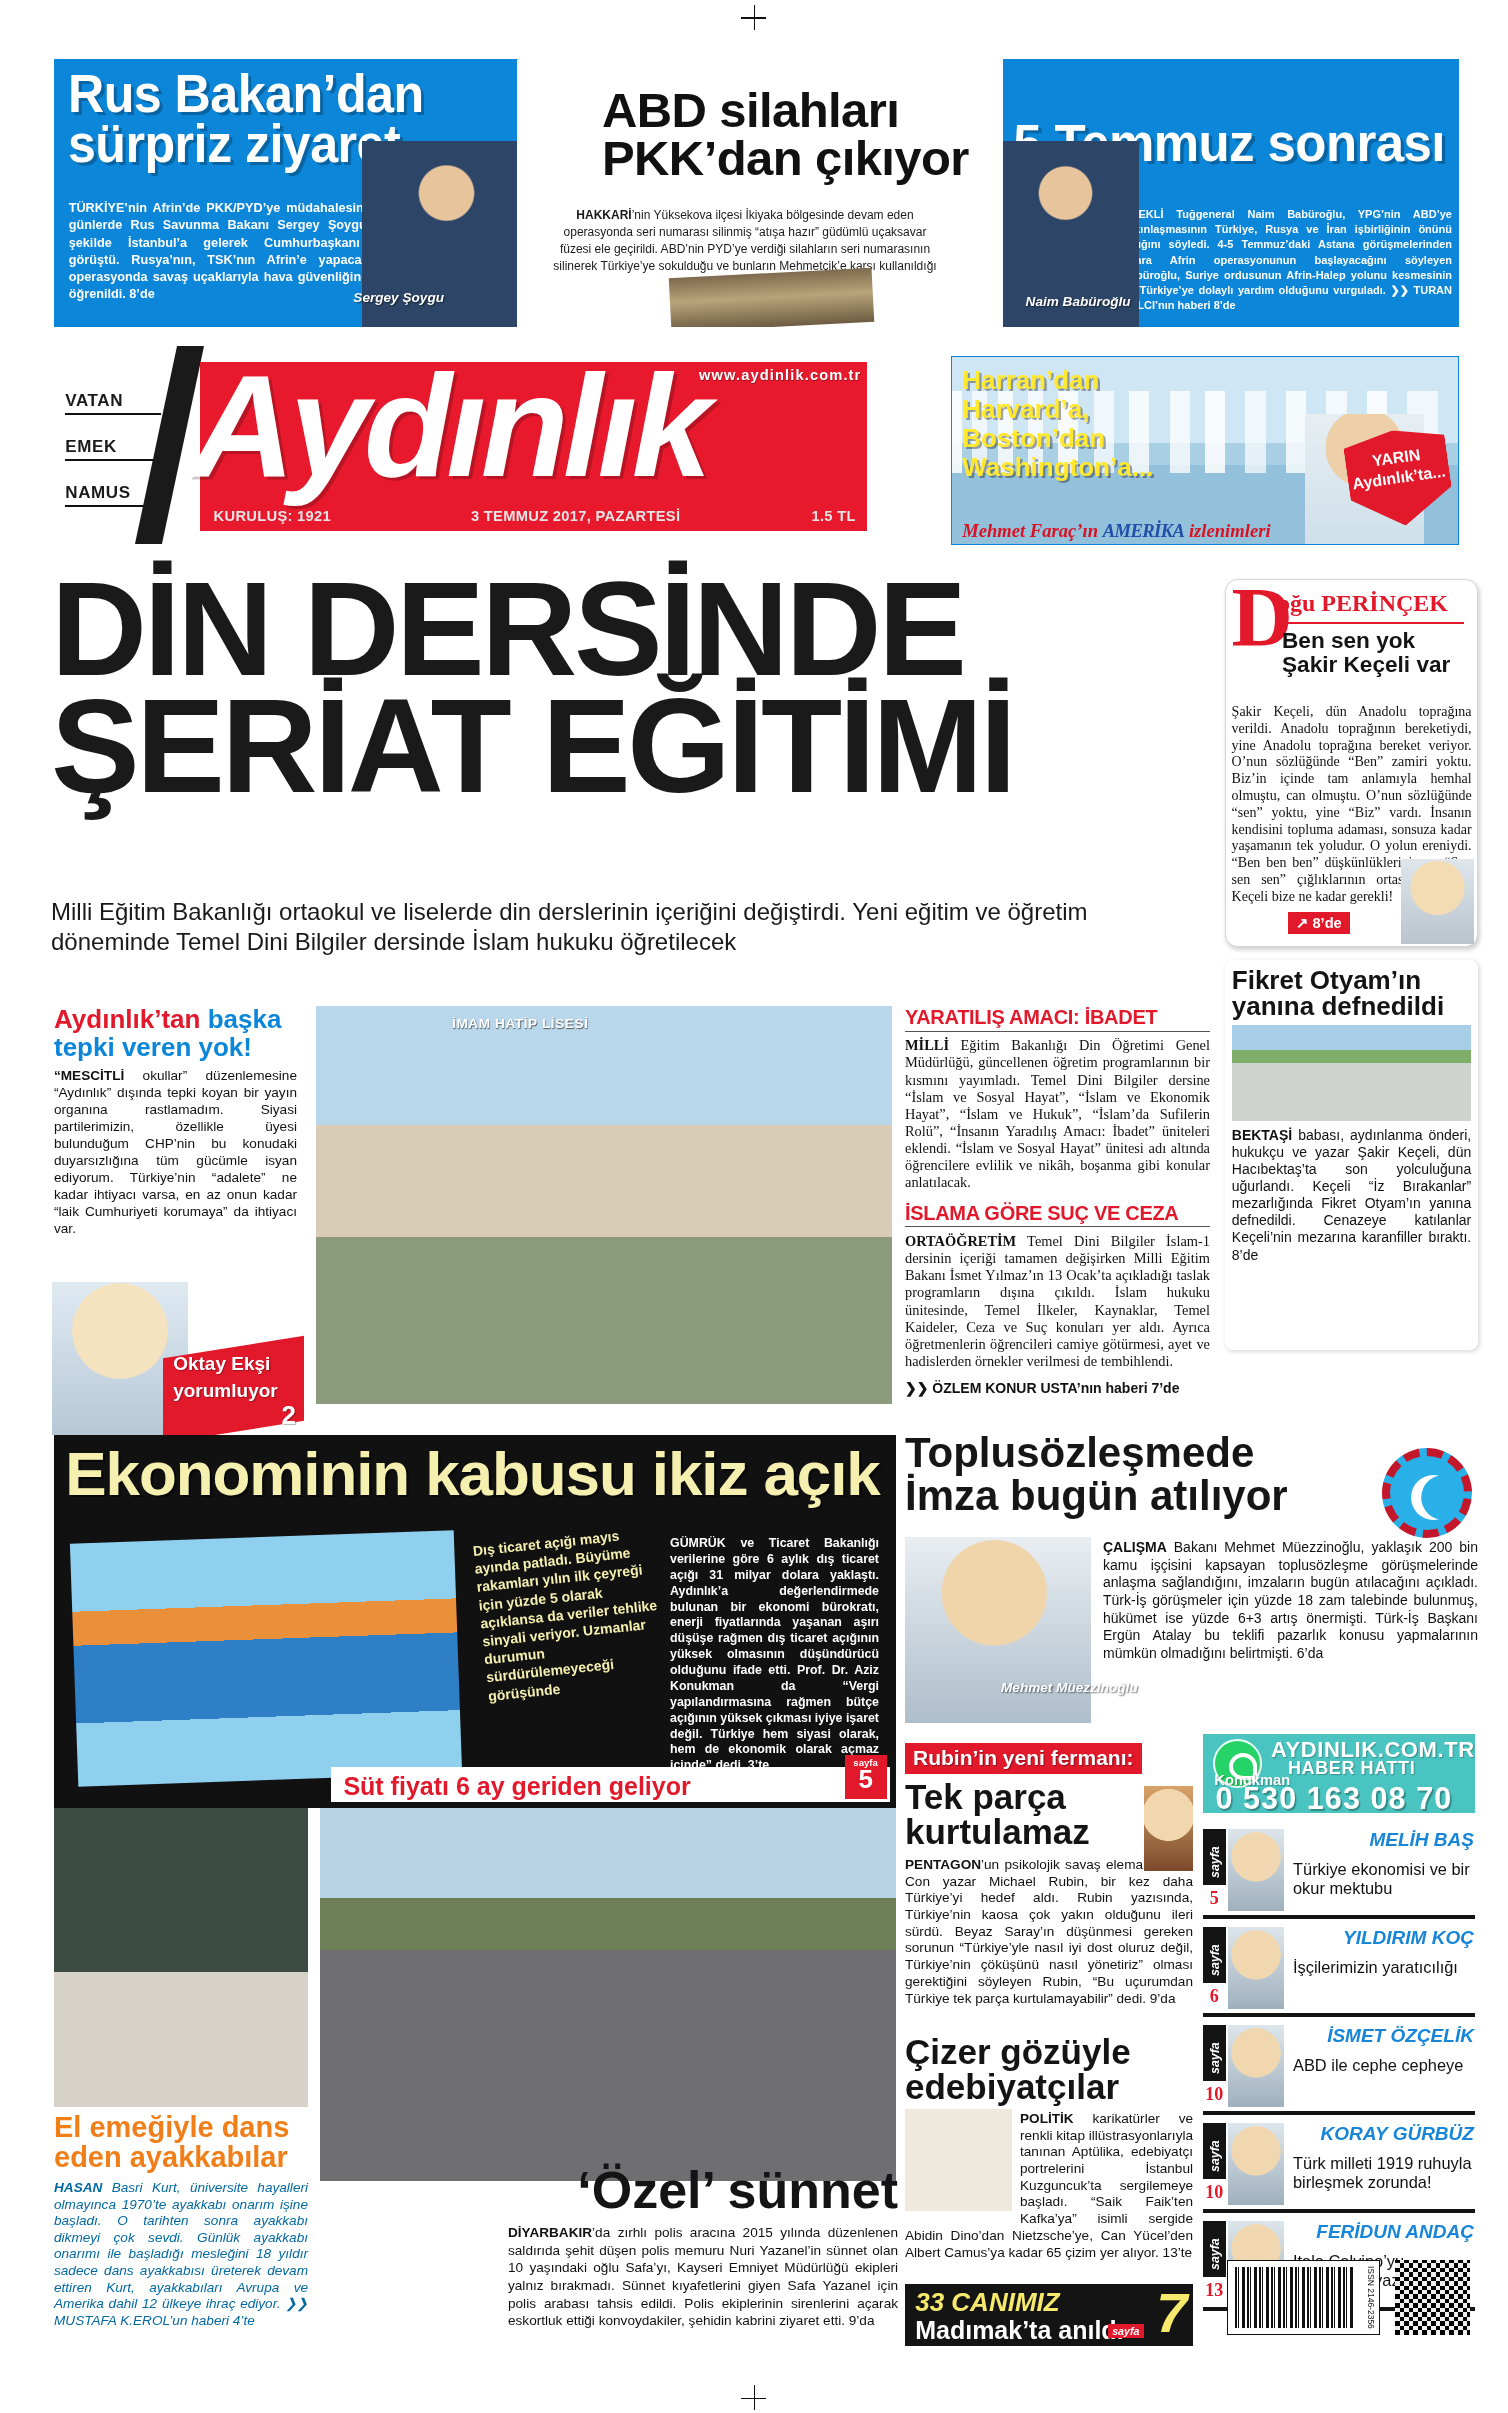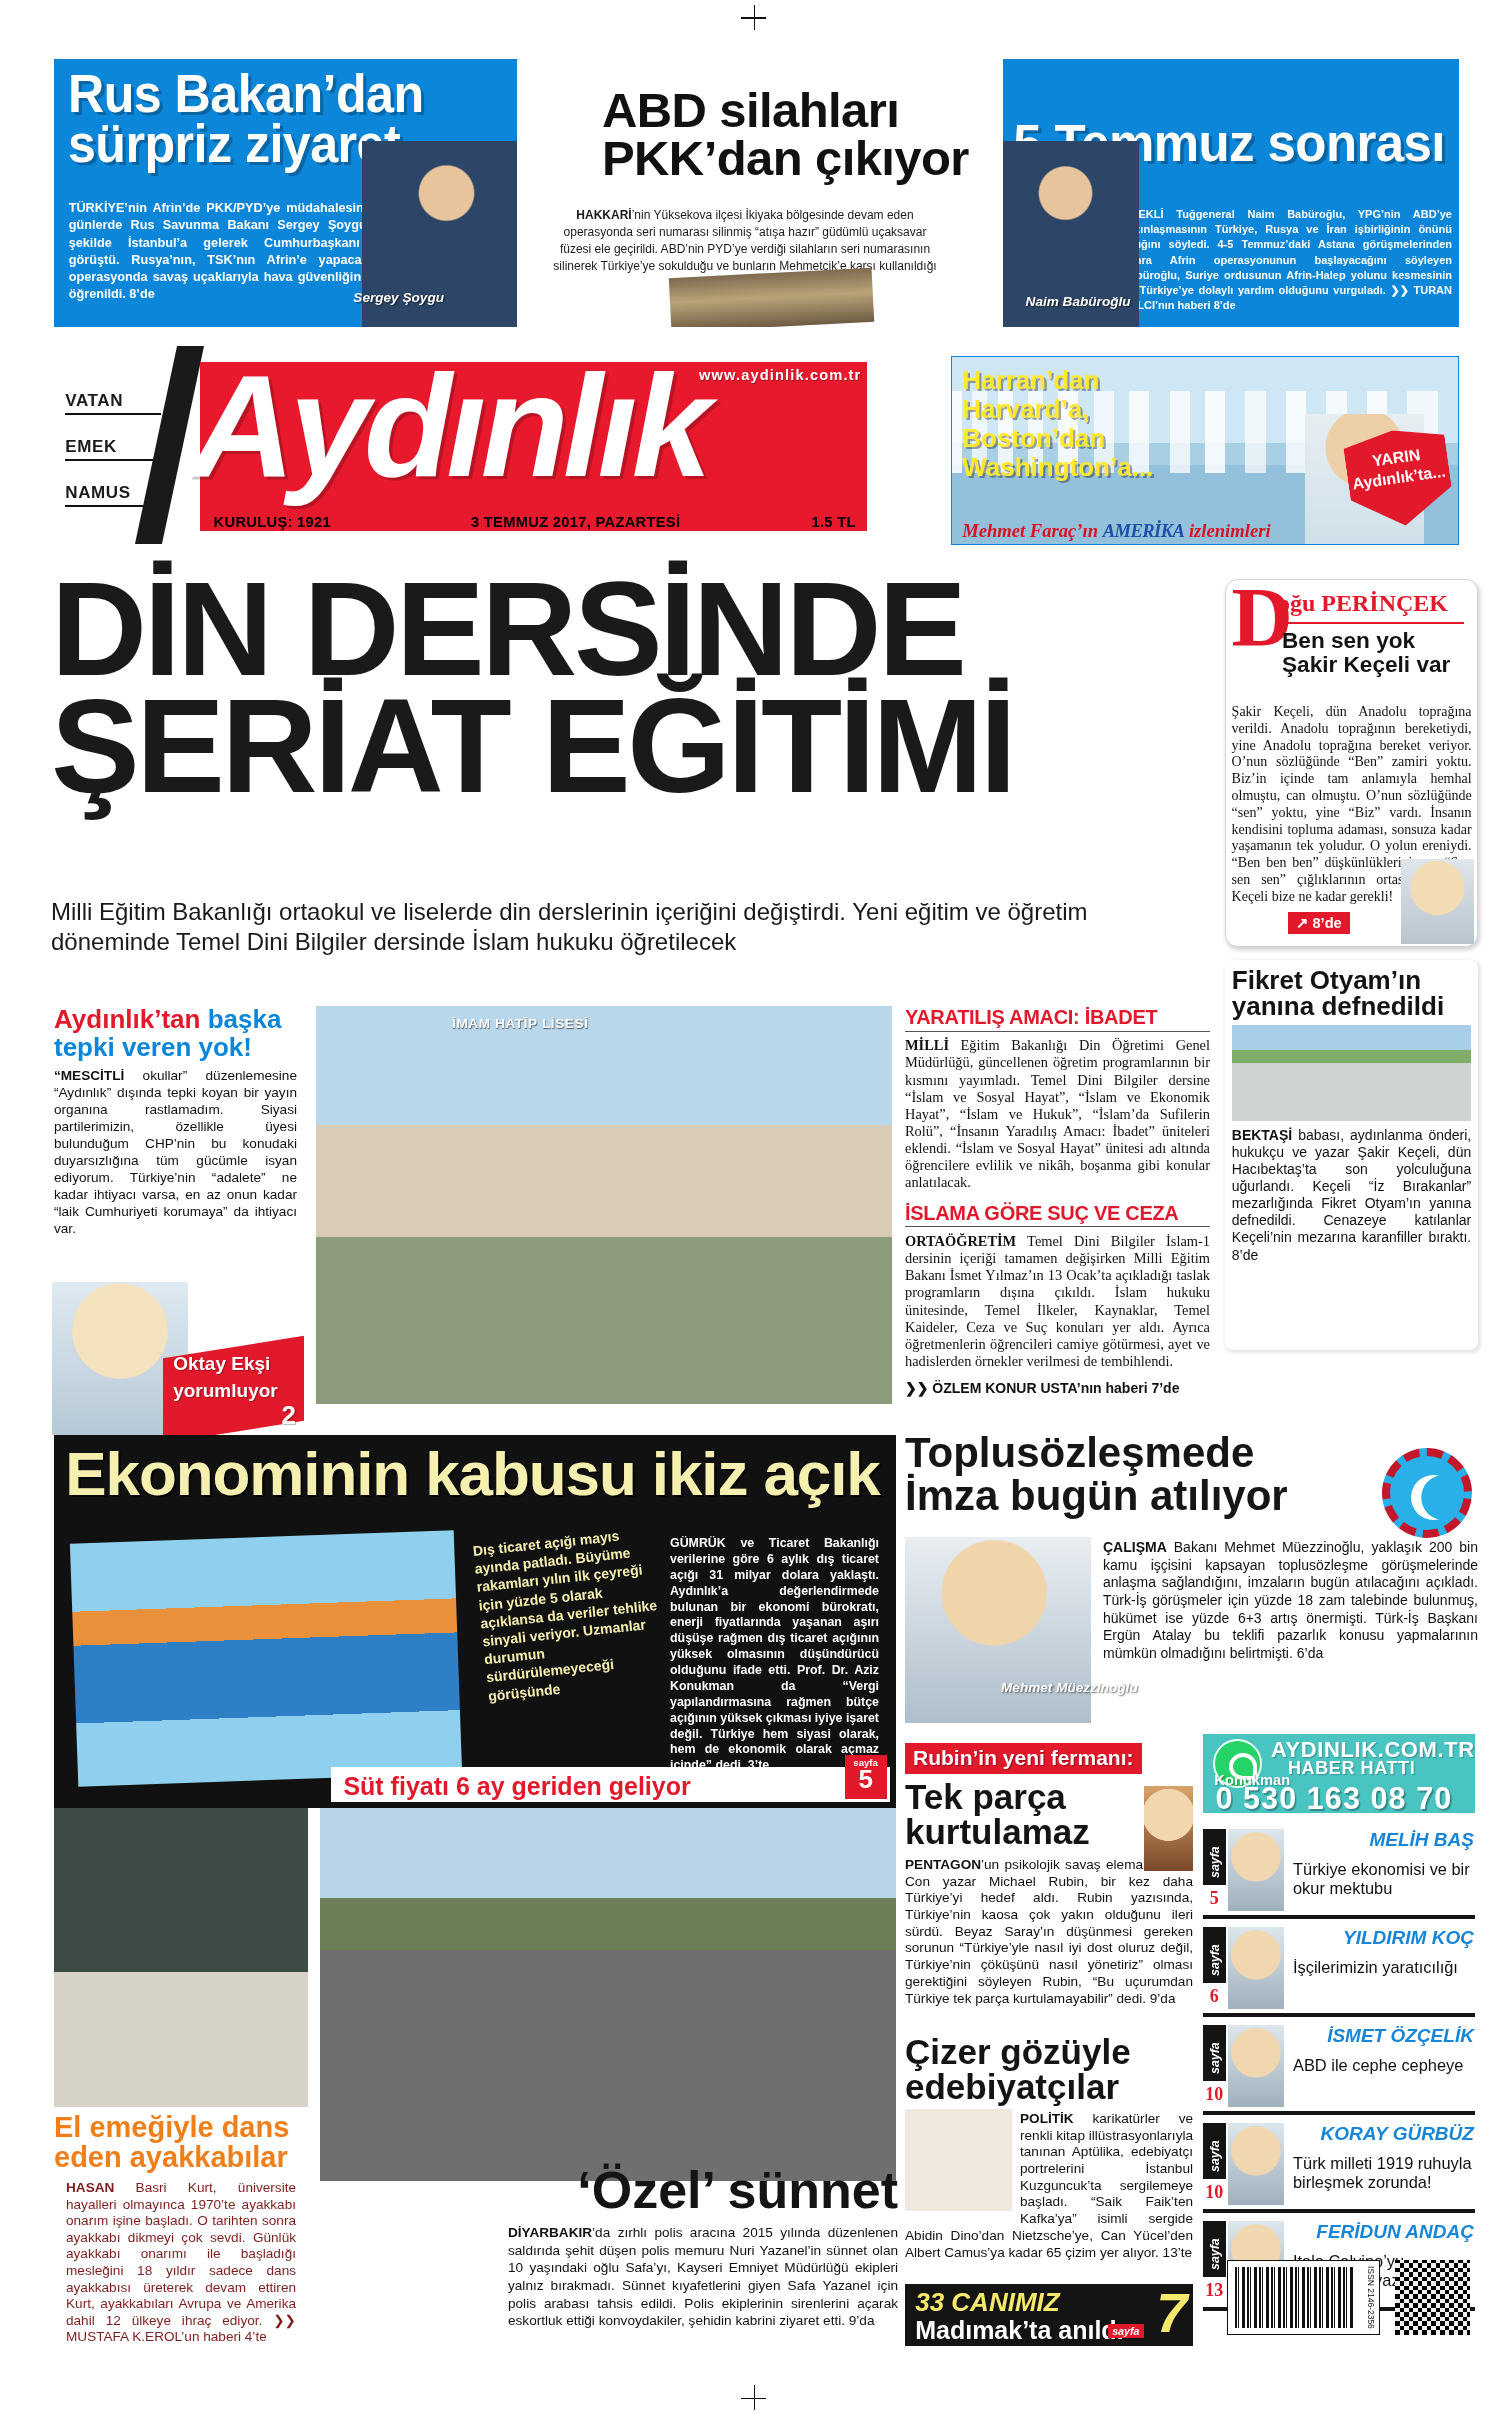--- a/index.html
+++ b/index.html
@@ -76,21 +76,21 @@
   #vatanbox div{font-weight:bold;font-size:17px;color:#1a1a1a;letter-spacing:0.6px;
      border-bottom:2.3px solid #111;padding-bottom:1.7px;font-family:"Liberation Sans Narrow","Liberation Sans",sans-serif;}
   #slashbar{position:absolute;left:102px;top:6.8px;width:27px;height:198px;background:#1a1a1a;
      transform:skewX(-12deg);}
   #redplate{position:absolute;left:146px;top:22.6px;width:667px;height:169px;background:#e8192c;}
   #logoword{position:absolute;left:137px;top:16px;width:678px;font-size:144px;line-height:1;
      color:#fff;font-weight:bold;font-style:italic;letter-spacing:-5.6px;
      font-family:"Liberation Sans",sans-serif;text-shadow:3.4px 2.8px 0 rgba(0,0,0,.2);}
   #weburl{position:absolute;right:5.6px;top:5.6px;color:#fff;font-weight:bold;font-size:14.7px;
      letter-spacing:1.1px;text-shadow:0.6px 0.6px 0 rgba(0,0,0,.35);}
-  .plateline{position:absolute;bottom:1px;color:#000000;font-weight:bold;font-size:14.7px;letter-spacing:0.3px;
+  .plateline{position:absolute;bottom:7px;color:#e5e5e5;font-weight:bold;font-size:14.7px;letter-spacing:0.3px;
      font-family:"Liberation Sans Narrow","Liberation Sans",sans-serif;margin-top:33px;}
 
   
   #harran{position:absolute;left:951px;top:356px;width:508px;height:189px;border:1.7px solid #0b86d8;
      overflow:hidden;background:linear-gradient(180deg,#dff0fa 0 55%,#b9d9ec 55% 100%);}
   #harran .sky{position:absolute;inset:0;}
   .skyline{position:absolute;bottom:38%;width:100%;height:44%;
      background:
        linear-gradient(90deg,
        rgba(255,255,255,.85) 0 2%,transparent 2% 4%,rgba(255,255,255,.7) 4% 7%,transparent 7% 9%,
@@ -272,21 +272,21 @@
      background:
       repeating-linear-gradient(90deg,#111 0 4.5px,#fff 4.5px 9px),
       repeating-linear-gradient(0deg,#111 0 4.5px,#fff 4.5px 9px);
      background-blend-mode:difference;}
 
   
   #shoepic{position:absolute;left:54px;top:1808px;width:254px;height:299px;}
   #shoe{position:absolute;left:54px;top:2113px;width:254px;}
   #shoe h2{margin:0;font-size:29px;line-height:1.02;font-weight:bold;color:#f07f1a;
      font-family:"Liberation Sans Narrow","Liberation Sans",sans-serif;}
-  #shoe p{margin:8px 12px 0;font-size:13.6px;line-height:1.22;text-align:justify;color:#7f1d1d;}
+  #shoe p{margin:8px 0 0;font-size:13.6px;line-height:1.22;text-align:justify;color:#0369a1;font-style:italic;}
 
   #sunnetpic{position:absolute;left:320px;top:1808px;width:576px;height:373px;}
   #sunnet{position:absolute;left:508px;top:2164px;width:390px;}
   #sunnet h2{margin:0;text-align:right;font-size:52px;line-height:1;font-weight:bold;color:#141414;
      font-family:"Liberation Sans Narrow","Liberation Sans",sans-serif;}
   #sunnet p{margin:8px 0 0;font-size:13.6px;line-height:1.3;text-align:justify;color:#111;
      font-family:"Liberation Sans Narrow","Liberation Sans",sans-serif;}
 
   b.lead-in{font-weight:bold;}
 </style>

